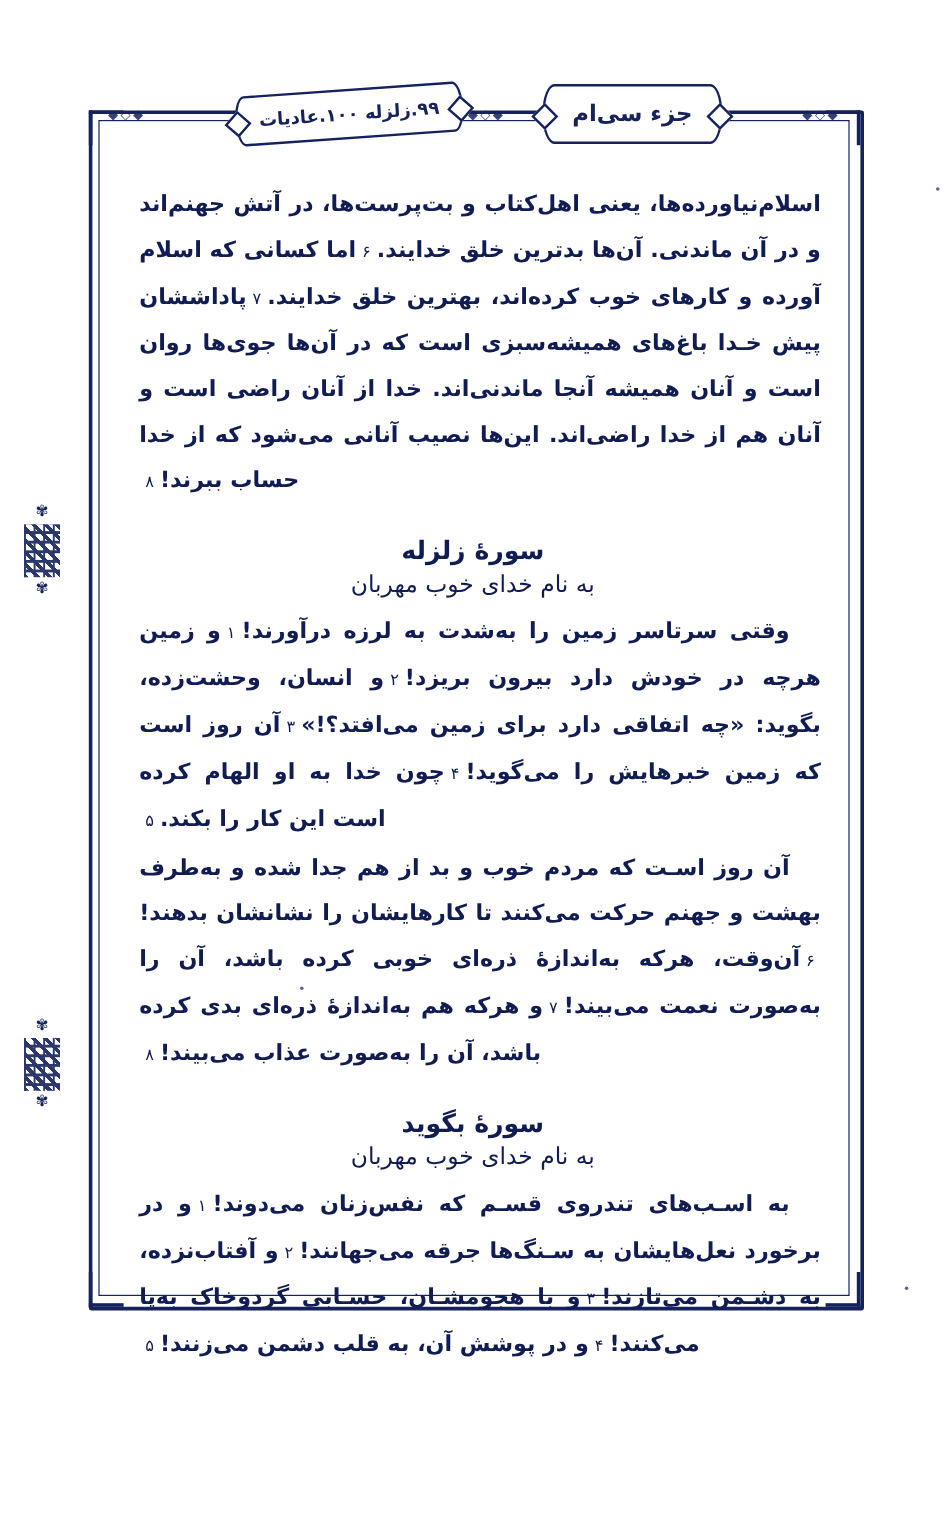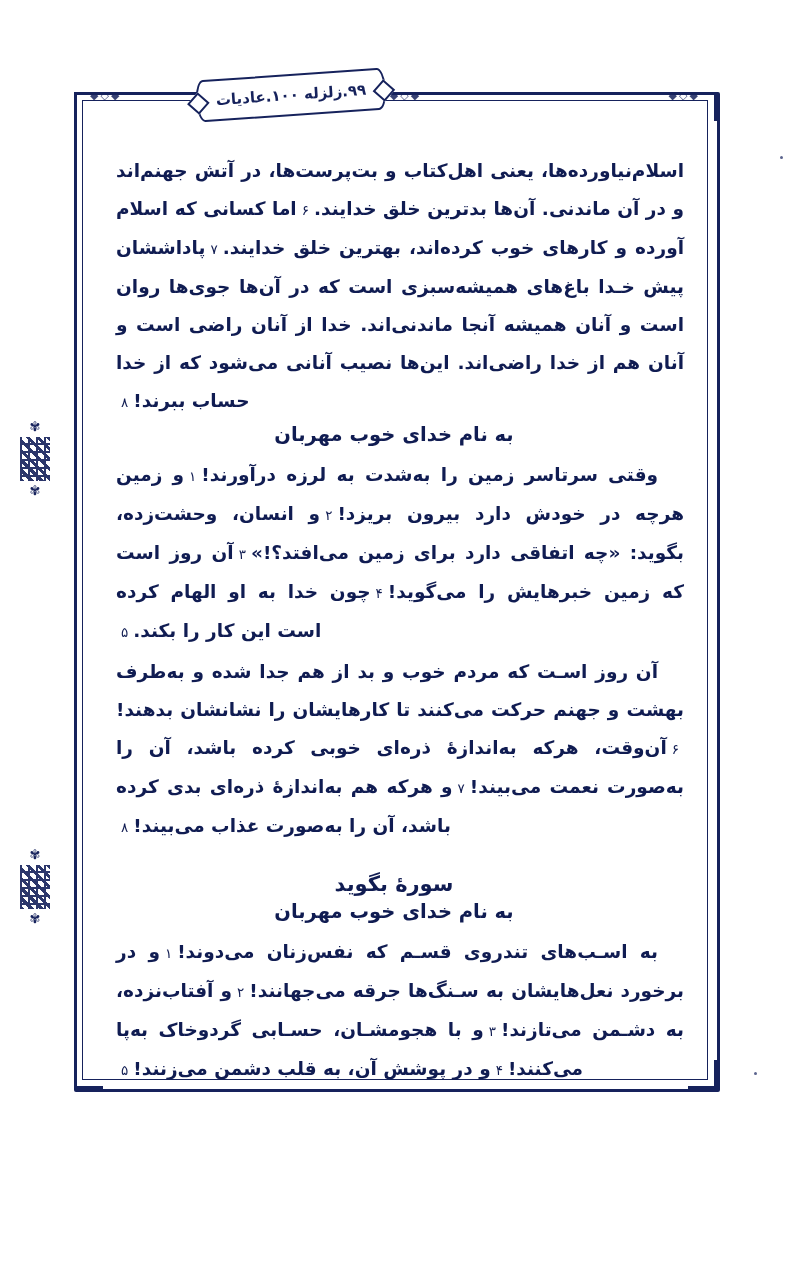--- a/index.html
+++ b/index.html
@@ -171,21 +171,21 @@
   .surah-title {
     text-align: center;
     font-size: 21px;
     font-weight: bold;
     margin: 26px 0 4px 0;
     color: #101c52;
   }
   .basmalah {
     text-align: center;
     font-size: 19.5px;
-    font-weight: bold;
+    font-weight: normal;
     margin: 0 0 10px 0;
     color: #101c52;
   }
   .block { margin-top: 10px; }
   .indent { text-indent: 26px; }
 </style>
 </head>
 <body>
 
 <div class="page">
@@ -199,40 +199,44 @@
 
   <div class="ornament-row">
     <span>◆◇◆</span>
     <span>◆◇◆◇◆</span>
     <span>◆◇◆</span>
   </div>
 
   <div class="cartouche surah-nums">
     <span>۹۹.زلزله ۱۰۰.عادیات</span>
   </div>
+  <div class="cartouche juz">
+    <span>جزء سی‌ام</span>
+  </div>
 
   <div class="side-orn orn-a">
     <div>✾</div>
     <div class="pix"></div>
     <div>✾</div>
   </div>
   <div class="side-orn orn-b">
     <div>✾</div>
     <div class="pix"></div>
     <div>✾</div>
   </div>
 
   <div class="edge-dot" style="left:780px;top:156px;"></div>
   <div class="edge-dot" style="left:754px;top:1072px;"></div>
   <div class="edge-dot" style="left:250px;top:822px;"></div>
 
   <div class="content">
 
     <p class="para"><span>اسلام‌نیاورده‌ها، یعنی اهل‌کتاب و بت‌پرست‌ها، در آتش جهنم‌اند و در آن ماندنی. آن‌ها بدترین خلق خدایند.</span><span class="vnum">۶</span><span>اما کسانی که اسلام آورده و کارهای خوب کرده‌اند، بهترین خلق خدایند.</span><span class="vnum">۷</span><span>پاداششان پیش خـدا باغ‌های همیشه‌سبزی است که در آن‌ها جوی‌ها روان است و آنان همیشه آنجا ماندنی‌اند. خدا از آنان راضی است و آنان هم از خدا راضی‌اند. این‌ها نصیب آنانی می‌شود که از خدا حساب ببرند!</span><span class="vnum">۸</span></p>
 
+    <h2 class="surah-title">سورهٔ زلزله</h2>
     <div class="basmalah">به نام خدای خوب مهربان</div>
 
     <p class="para indent"><span>وقتی سرتاسر زمین را به‌شدت به لرزه درآورند!</span><span class="vnum">۱</span><span>و زمین هرچه در خودش دارد بیرون بریزد!</span><span class="vnum">۲</span><span>و انسان، وحشت‌زده، بگوید: «چه اتفاقی دارد برای زمین می‌افتد؟!»</span><span class="vnum">۳</span><span>آن روز است که زمین خبرهایش را می‌گوید!</span><span class="vnum">۴</span><span>چون خدا به او الهام کرده است این کار را بکند.</span><span class="vnum">۵</span></p>
 
     <p class="para indent block"><span>آن روز اسـت که مردم خوب و بد از هم جدا شده و به‌طرف بهشت و جهنم حرکت می‌کنند تا کارهایشان را نشانشان بدهند!</span><span class="vnum">۶</span><span>آن‌وقت، هرکه به‌اندازهٔ ذره‌ای خوبی کرده باشد، آن را به‌صورت نعمت می‌بیند!</span><span class="vnum">۷</span><span>و هرکه هم به‌اندازهٔ ذره‌ای بدی کرده باشد، آن را به‌صورت عذاب می‌بیند!</span><span class="vnum">۸</span></p>
 
     <h2 class="surah-title">سورهٔ بگوید</h2>
     <div class="basmalah">به نام خدای خوب مهربان</div>
 
     <p class="para indent"><span>به اسـب‌های تندروی قسـم که نفس‌زنان می‌دوند!</span><span class="vnum">۱</span><span>و در برخورد نعل‌هایشان به سـنگ‌ها جرقه می‌جهانند!</span><span class="vnum">۲</span><span>و آفتاب‌نزده، به دشـمن می‌تازند!</span><span class="vnum">۳</span><span>و با هجومشـان، حسـابی گردوخاک به‌پا می‌کنند!</span><span class="vnum">۴</span><span>و در پوشش آن، به قلب دشمن می‌زنند!</span><span class="vnum">۵</span></p>

